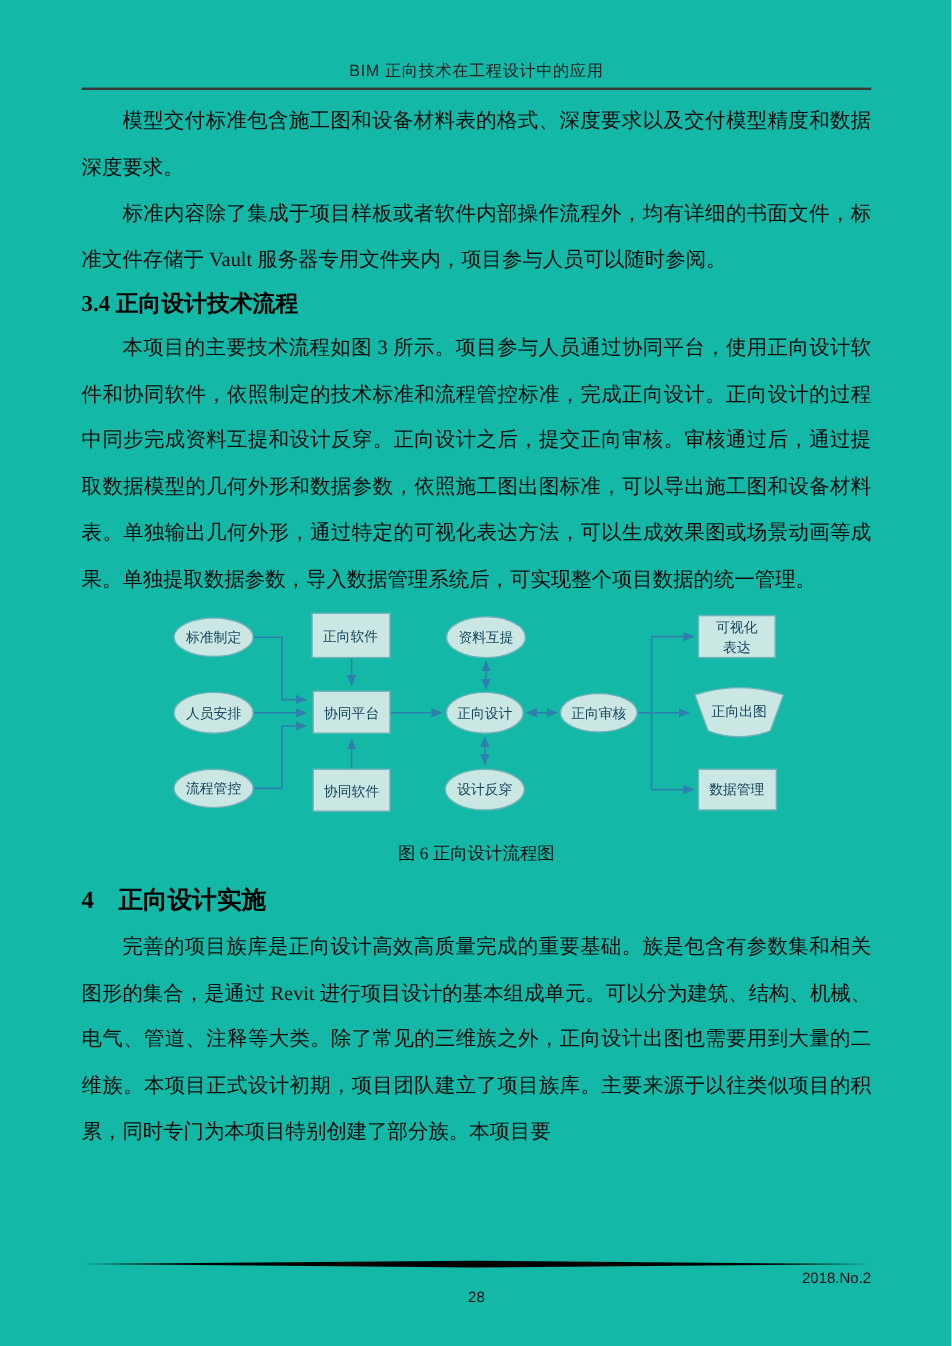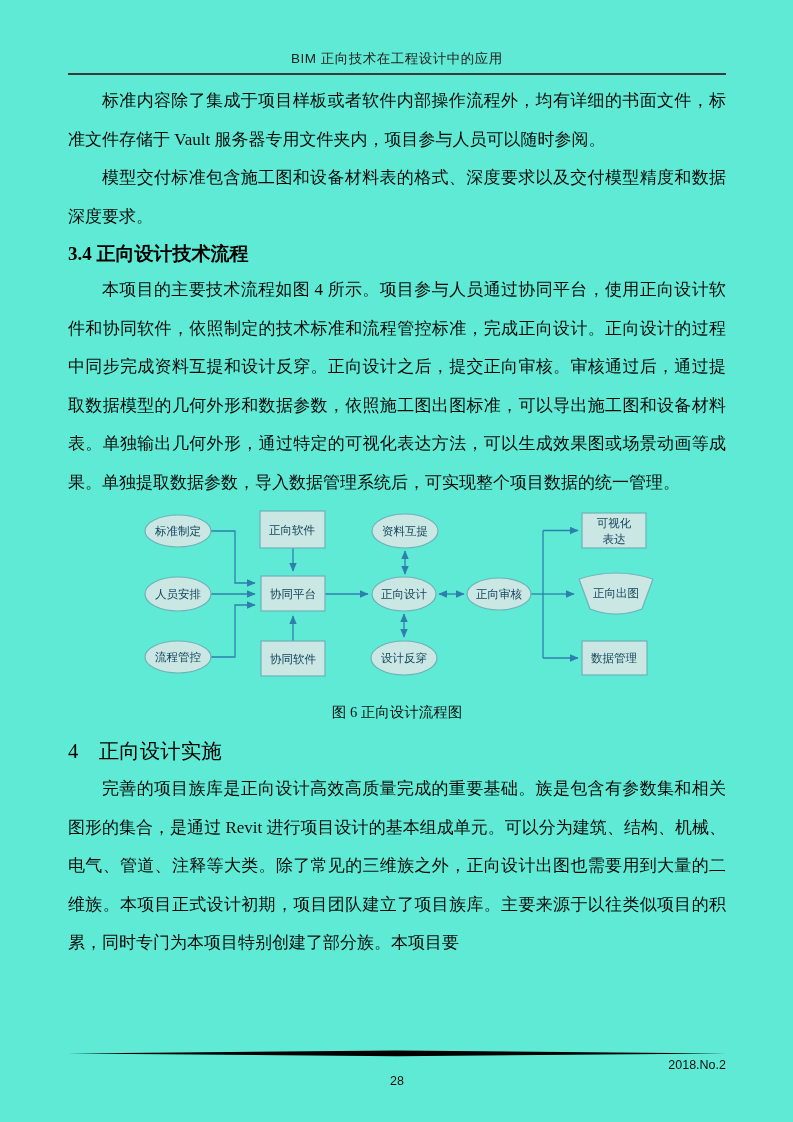--- a/index.html
+++ b/index.html
@@ -1,21 +1,21 @@
 <!DOCTYPE html>
 <html><head>
 <meta charset="utf-8">
 <style>
   * { box-sizing: border-box; margin: 0; padding: 0; }
   html, body { background: #ffffff; }
   body { font-family: "Liberation Serif", "DejaVu Serif", serif; color: #111; }
   .page {
     position: relative;
     width: 793px; height: 1122px;
-    background: #5eead4;
+    background: #14b8a6;
     overflow: hidden;
     margin: 0 auto;
   }
   
   .header-title {
     position: absolute; top: 50px; left: 68px; width: 658px;
     text-align: center; font-size: 13.5px; color: #222;
     font-family: "Liberation Sans", sans-serif;
     letter-spacing: 0.5px;
   }
@@ -30,21 +30,21 @@
   .body-para {
     font-size: 17px; line-height: 38.5px;
     text-align: justify; text-justify: inter-character;
     text-indent: 2em; color: #0c0c0c;
   }
   .h-sub {
     font-size: 19px; font-weight: bold; color: #000;
     line-height: 30px; margin-top: 3px; margin-bottom: 2px;
   }
   .h-main {
-    font-size: 20.5px; font-weight: normal; color: #000;
+    font-size: 20.5px; font-weight: bold; color: #000;
     line-height: 34px; margin-top: 10px; margin-bottom: 2px;
   }
   .figure-wrap { margin-top: 3px; margin-left: 70px; width: 520px; height: 178px; }
   .figure-caption {
     margin-top: 17px; text-align: center; font-size: 14.5px; color: #111;
     line-height: 24px;
   }
   
   .node-label {
     font-size: 11.5px; fill: #16455c;
@@ -67,26 +67,26 @@
 </head>
 <body>
 
 <div class="page">
 
   <div class="header-title">BIM 正向技术在工程设计中的应用</div>
   <div class="header-rule"></div>
 
   <div class="content">
 
+    <p class="body-para">模型交付标准包含施工图和设备材料表的格式、深度要求以及交付模型精度和数据深度要求。</p>
     <p class="body-para">标准内容除了集成于项目样板或者软件内部操作流程外，均有详细的书面文件，标准文件存储于 Vault 服务器专用文件夹内，项目参与人员可以随时参阅。</p>
-    <p class="body-para">模型交付标准包含施工图和设备材料表的格式、深度要求以及交付模型精度和数据深度要求。</p>
 
     <h2 class="h-sub">3.4 正向设计技术流程</h2>
 
-    <p class="body-para">本项目的主要技术流程如图 4 所示。项目参与人员通过协同平台，使用正向设计软件和协同软件，依照制定的技术标准和流程管控标准，完成正向设计。正向设计的过程中同步完成资料互提和设计反穿。正向设计之后，提交正向审核。审核通过后，通过提取数据模型的几何外形和数据参数，依照施工图出图标准，可以导出施工图和设备材料表。单独输出几何外形，通过特定的可视化表达方法，可以生成效果图或场景动画等成果。单独提取数据参数，导入数据管理系统后，可实现整个项目数据的统一管理。</p>
+    <p class="body-para">本项目的主要技术流程如图 3 所示。项目参与人员通过协同平台，使用正向设计软件和协同软件，依照制定的技术标准和流程管控标准，完成正向设计。正向设计的过程中同步完成资料互提和设计反穿。正向设计之后，提交正向审核。审核通过后，通过提取数据模型的几何外形和数据参数，依照施工图出图标准，可以导出施工图和设备材料表。单独输出几何外形，通过特定的可视化表达方法，可以生成效果图或场景动画等成果。单独提取数据参数，导入数据管理系统后，可实现整个项目数据的统一管理。</p>
 
     <div class="figure-wrap">
       <svg width="520" height="178" viewBox="0 0 520 178">
         <defs>
           <marker id="ah" markerWidth="8" markerHeight="7" refX="6.5" refY="3" orient="auto-start-reverse">
             <path d="M0,0 L7,3 L0,6 Z" fill="#2f7fae"></path>
           </marker>
         </defs>
 
         <g stroke="#2f7fae" stroke-width="1.3" fill="none">

